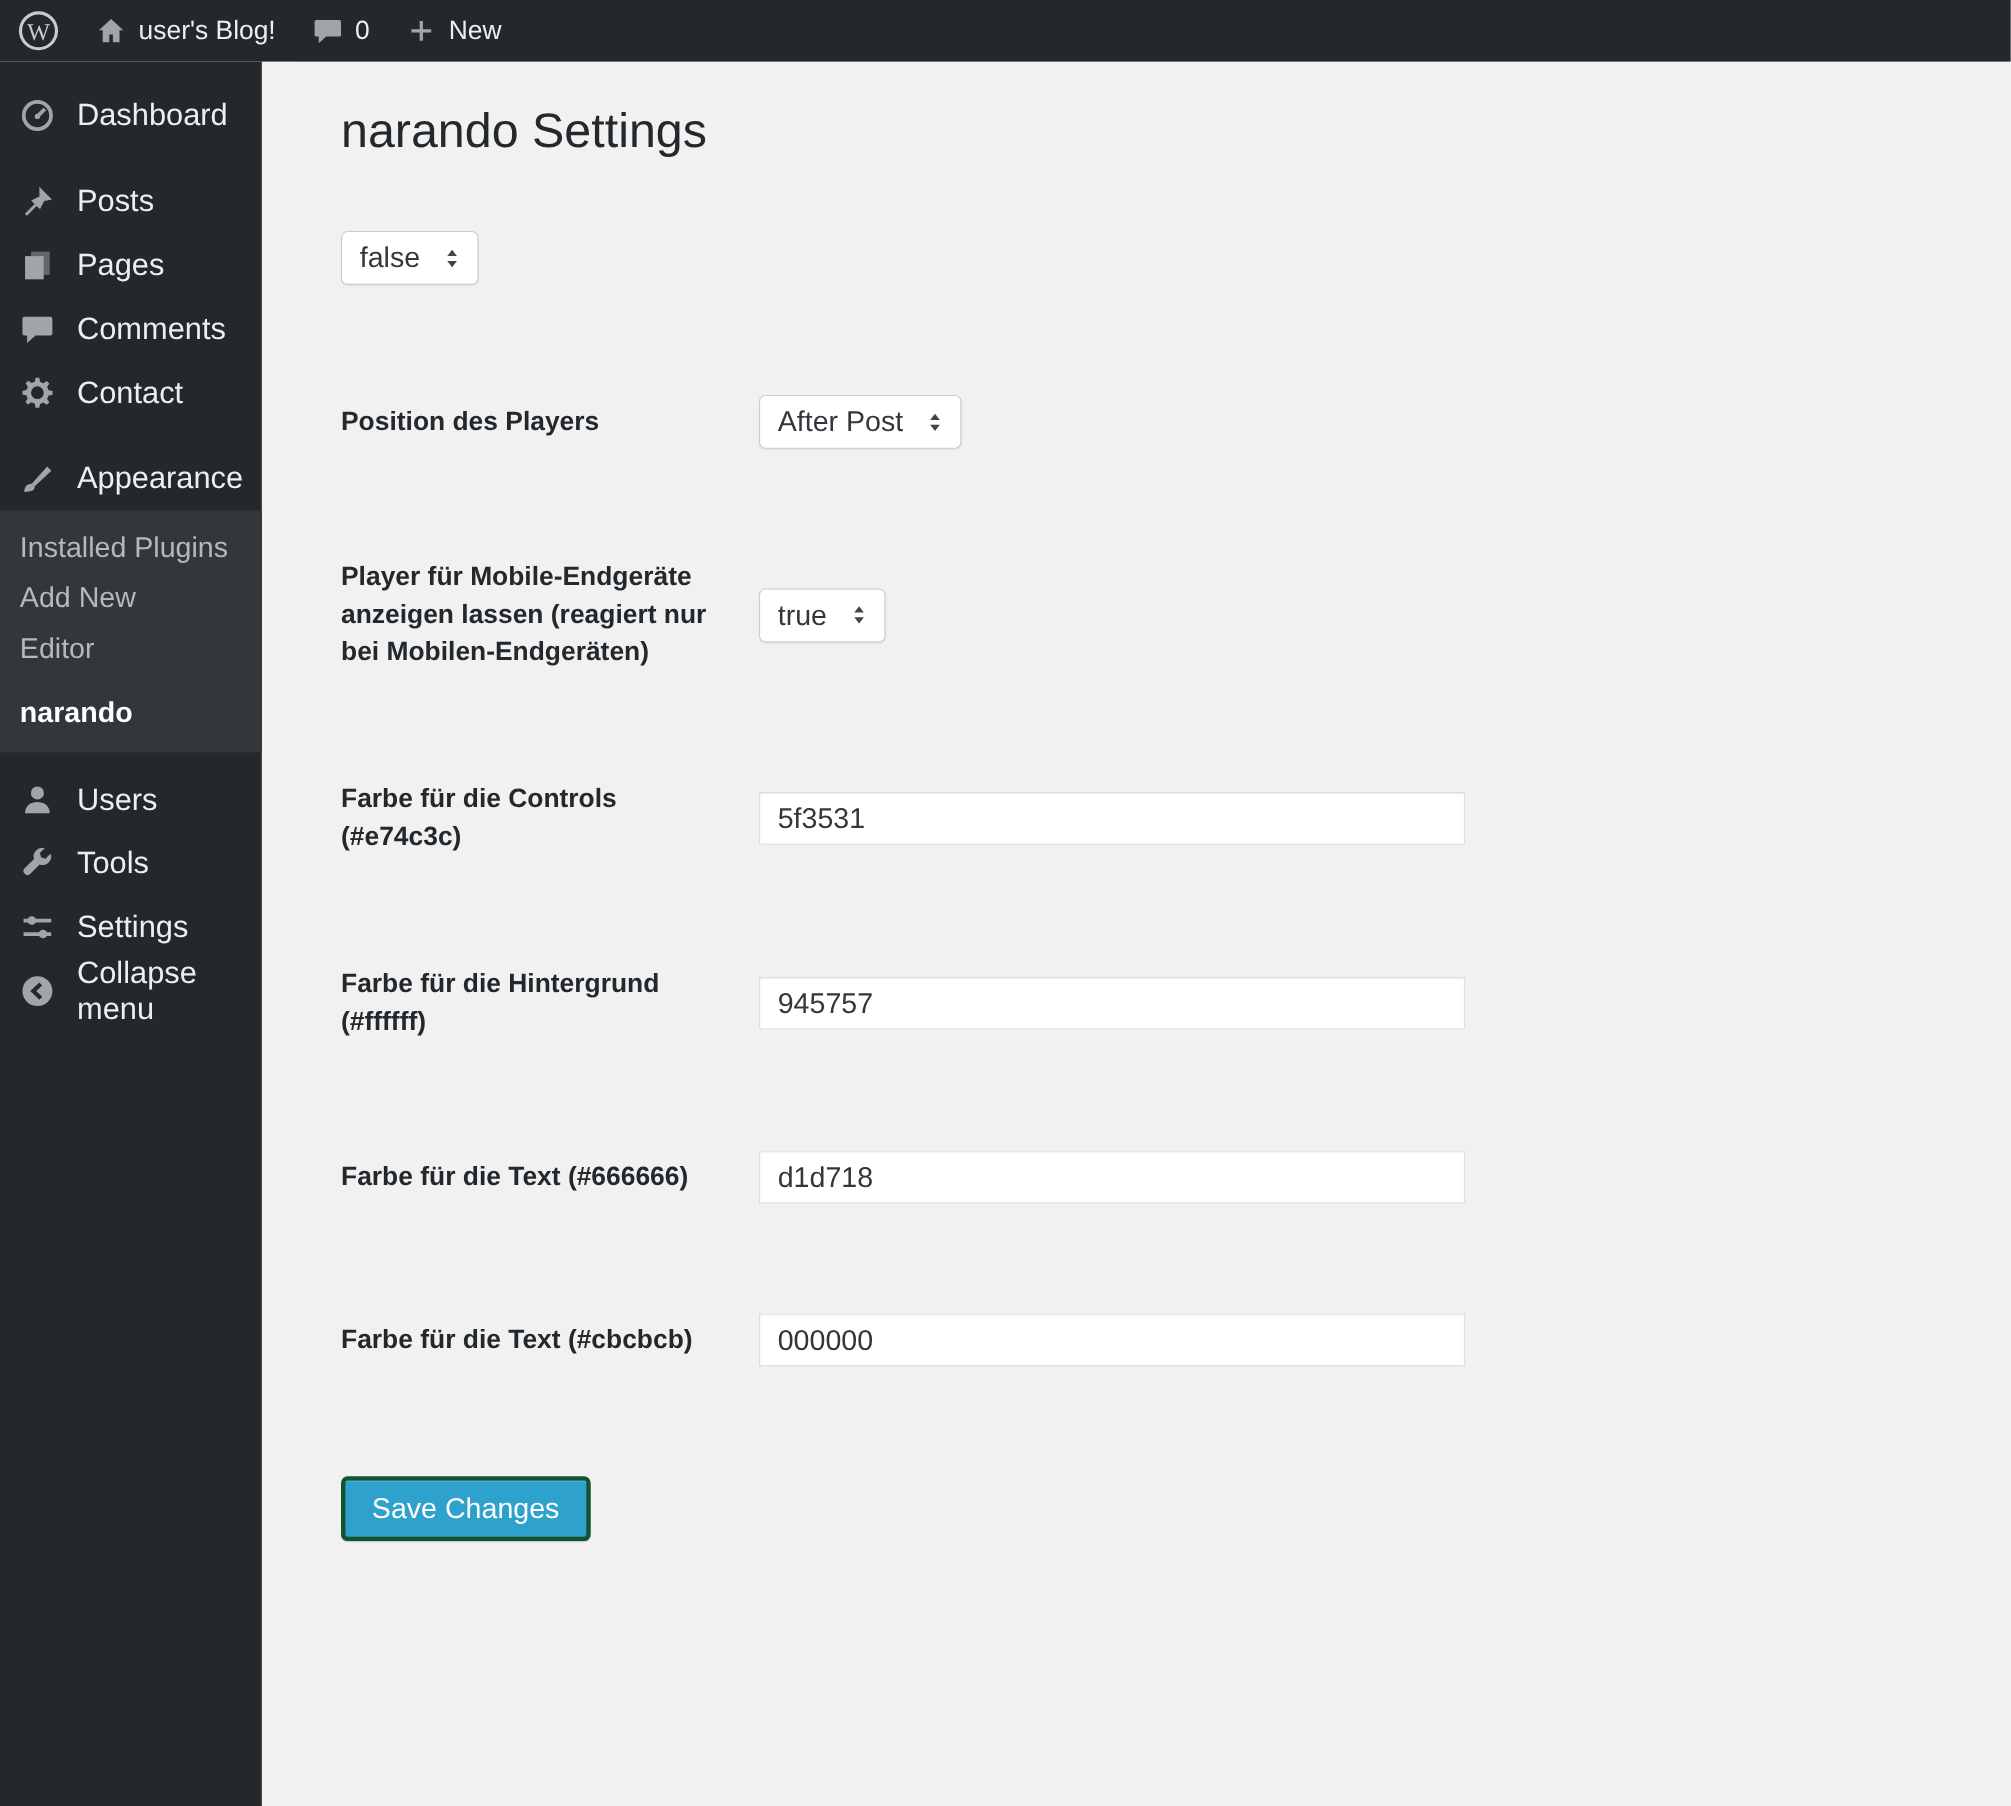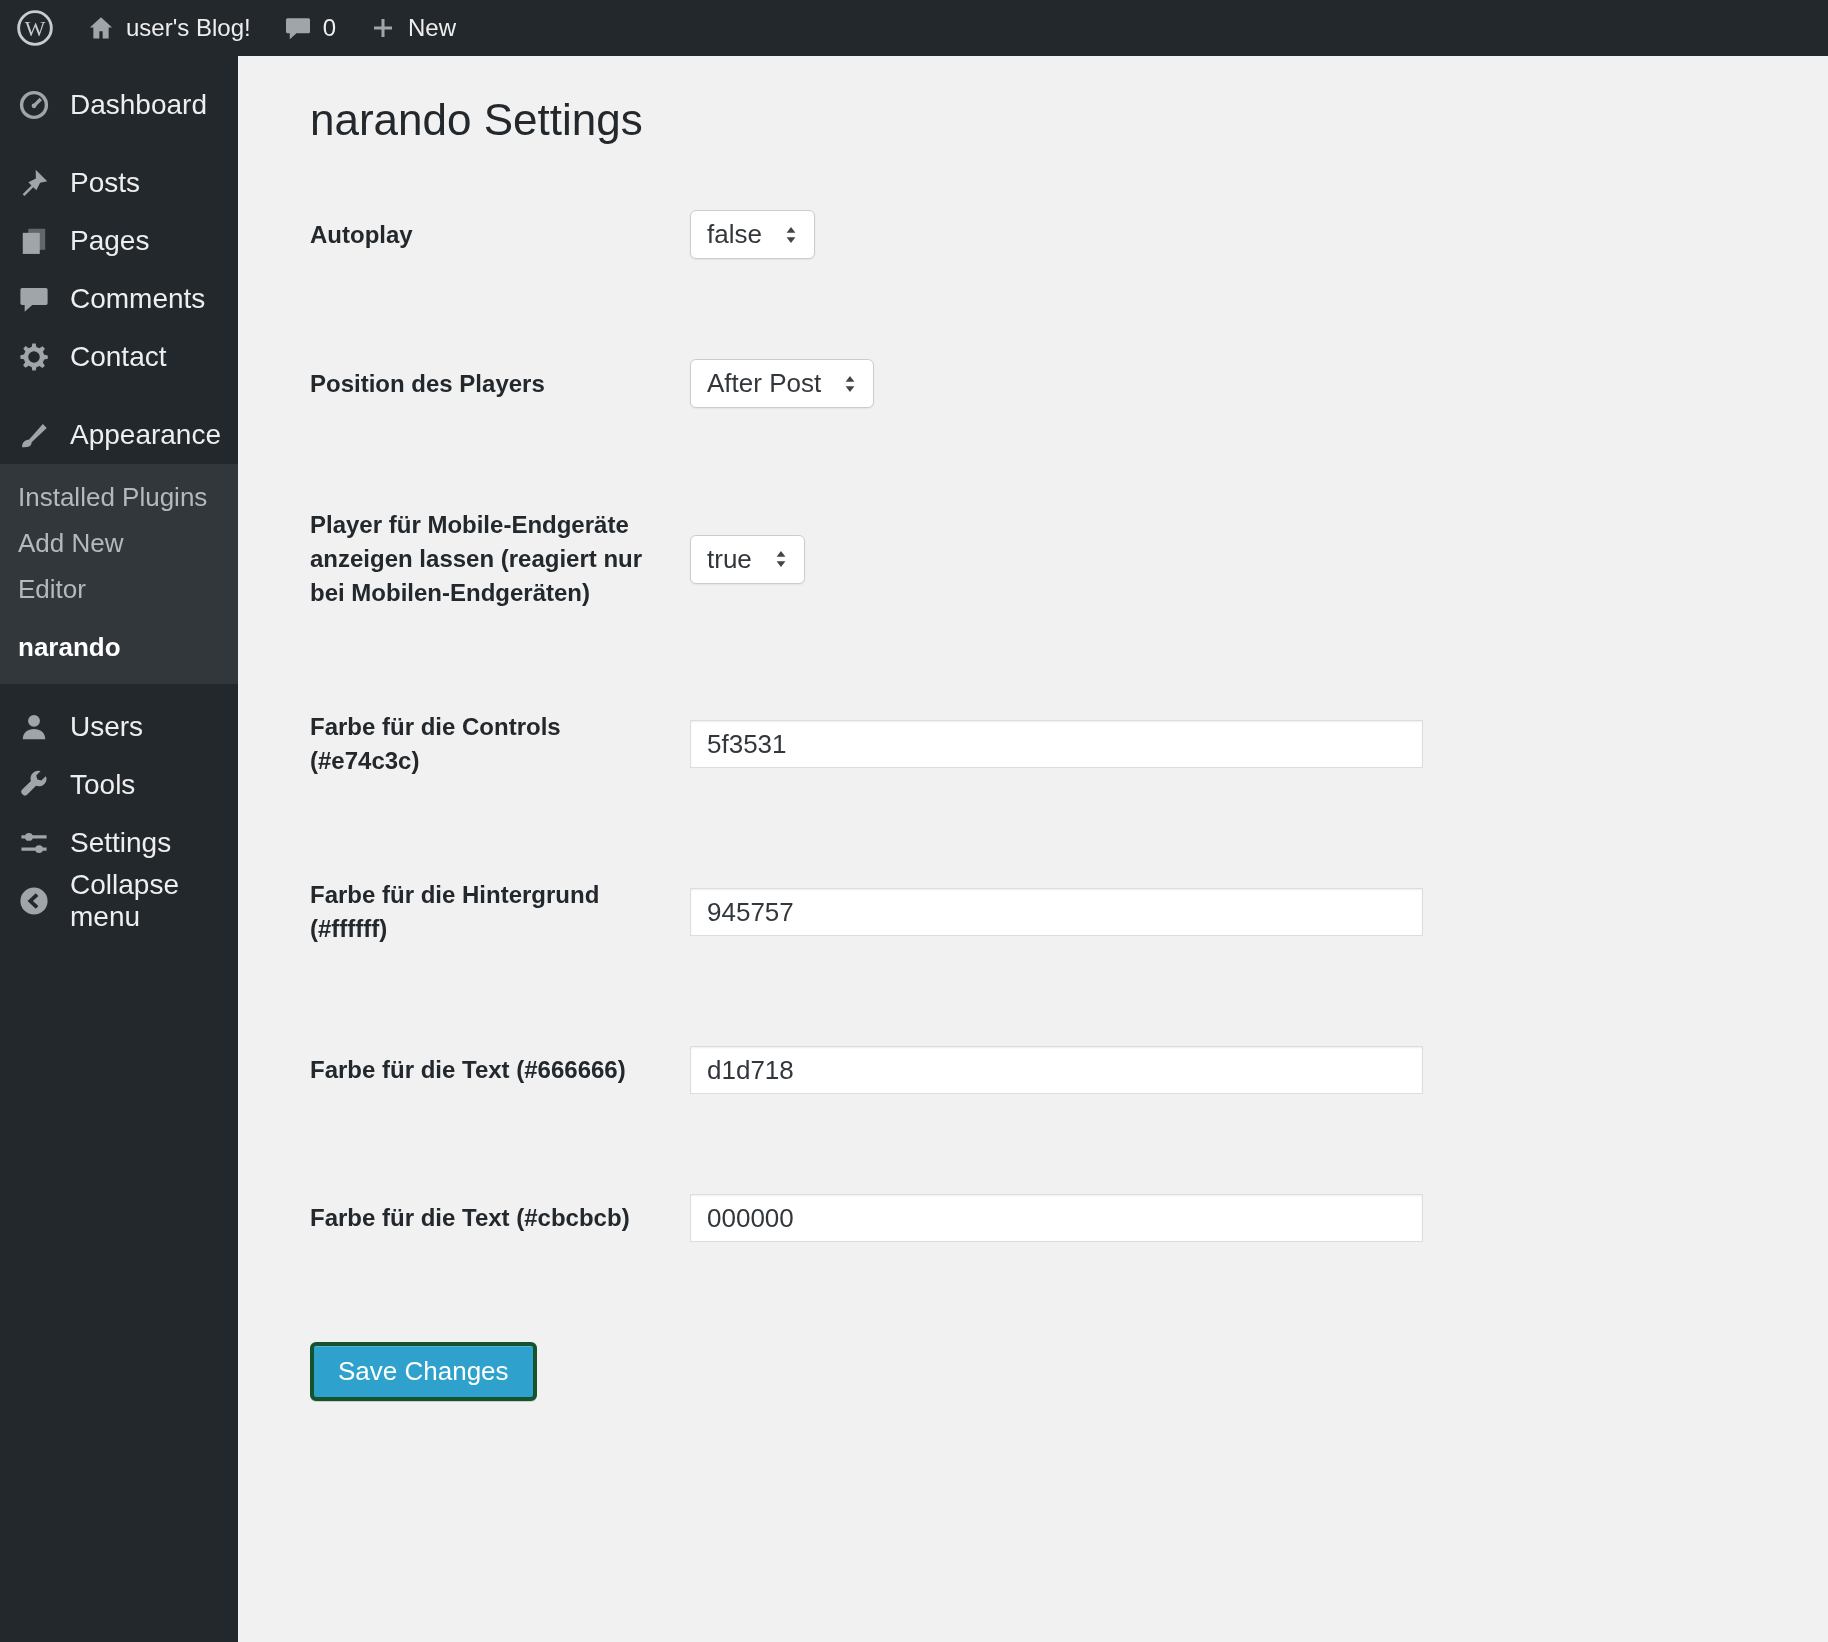--- a/index.html
+++ b/index.html
@@ -82,21 +82,21 @@
   }
   .select-control {
     display:inline-flex; align-items:center; gap:18px;
     background:#fff; border:1px solid #ccc; border-radius:6px;
     padding:8px 12px 8px 16px;
     font-size:26px; color:#32373c; cursor:pointer;
     box-shadow:0 1px 2px rgba(0,0,0,.06);
   }
   .select-arrows svg { width:22px; height:22px; display:block; color:#444; }
   .text-input {
-    width:733px; height:48px;
+    width:642px; height:48px;
     background:#fff; border:1px solid #ddd;
     padding:0 16px; font-size:26px; color:#32373c;
     font-family:"Liberation Sans", sans-serif;
     box-shadow:inset 0 1px 2px rgba(0,0,0,.07);
     outline:none;
   }
   .save-button {
     display:inline-block;
     background:#2ea2cc; border:4px solid #14532d; color:#fff;
     font-size:26px; padding:10px 24px; border-radius:6px; cursor:pointer;
@@ -256,21 +256,20 @@
     <span>Collapse menu</span>
   </div>
 
 </div>
 
 <div class="content">
 
   <h1 class="page-title">narando Settings</h1>
 
   <div class="form-row">
-    <div class="form-label">Autoplay</div>
     <div class="select-control">
       <span>false</span>
       <span class="select-arrows">
         <svg viewBox="0 0 20 20">
             <path d="M10 2.8 14 8 H6 z" fill="currentColor"></path>
             <path d="M10 17.2 6 12 h8 z" fill="currentColor"></path>
           </svg>
       </span>
     </div>
   </div>

